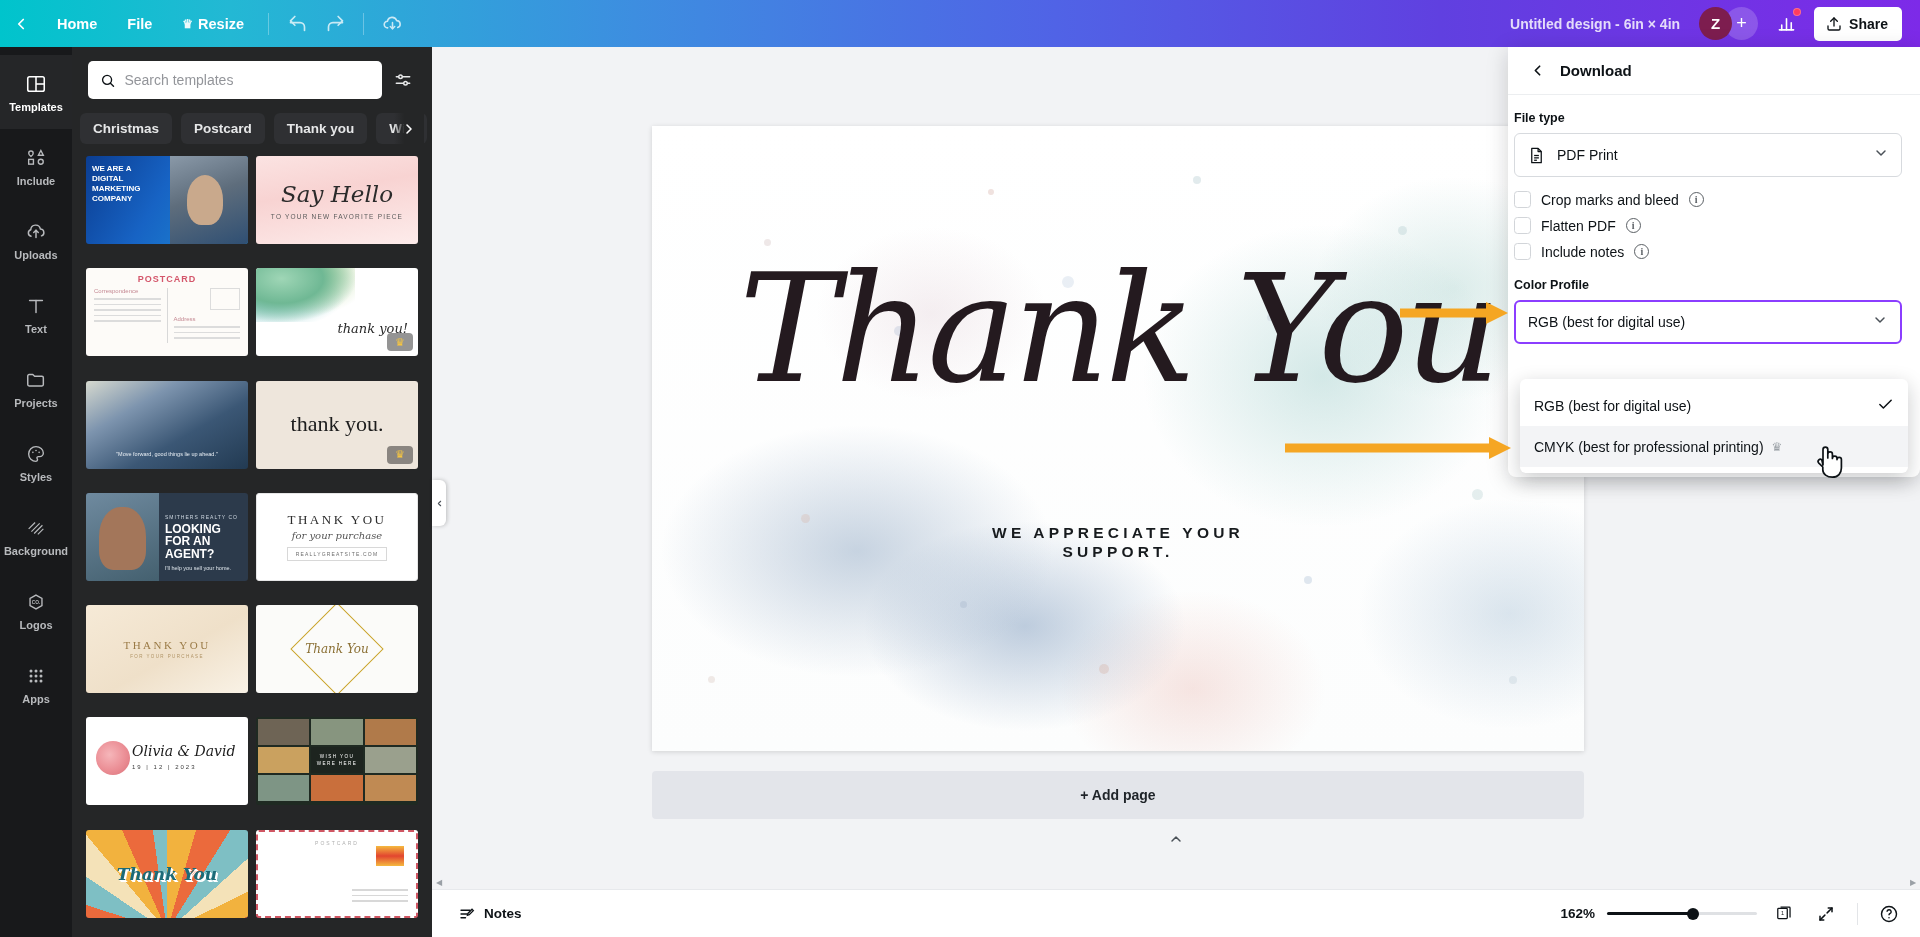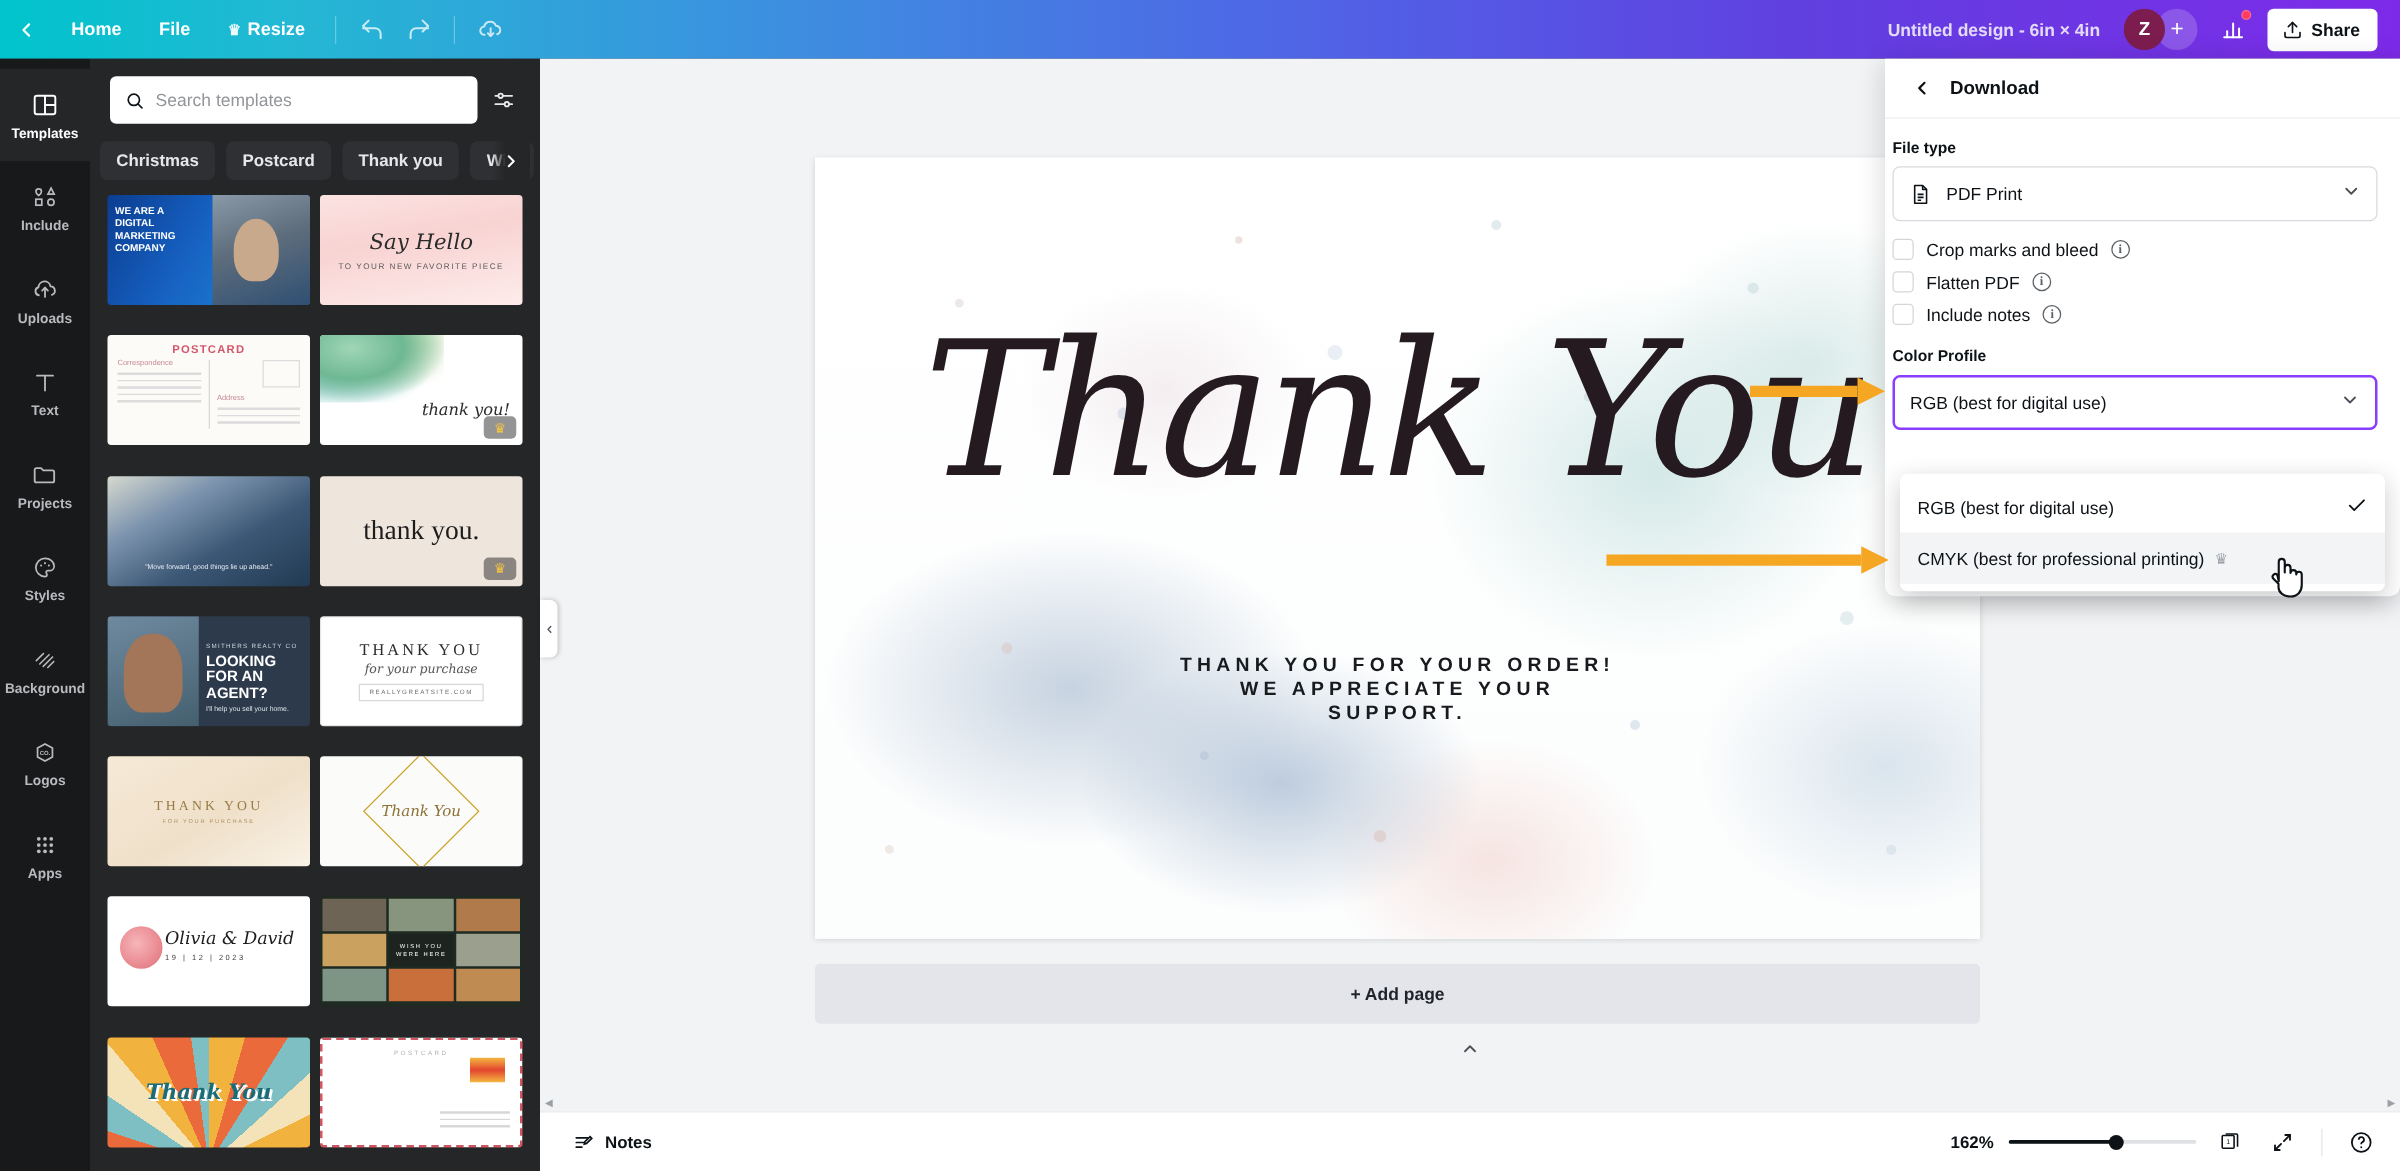--- a/index.html
+++ b/index.html
@@ -521,21 +521,21 @@
       </div>
     </div>
 
     <div class="grid">
 
       <div class="thumb th-marketing">
         <div class="txt">WE ARE A DIGITAL MARKETING COMPANY</div>
         <div class="ph"></div>
       </div>
       <div class="thumb th-sayhello">
-        <div class="script" style="font-size:17px;">Say Hello</div>
+        <div class="script" style="font-size:23px;">Say Hello</div>
         <div class="t-label" style="margin-top:6px;">TO YOUR NEW FAVORITE PIECE</div>
       </div>
 
       <div class="thumb th-postcard">
         <div class="pc-title">POSTCARD</div>
         <div class="pc-body">
           <div style="flex:1;">
             <div style="font-size:6px;color:#c58a94;">Correspondence</div>
             <div class="line"></div>
               <div class="line"></div>
@@ -649,21 +649,20 @@
           <div class="speck" style="left:16%;top:62%;width:9px;height:9px;background:rgba(215,170,150,.26);"></div>
           <div class="speck" style="left:33%;top:76%;width:7px;height:7px;background:rgba(160,175,200,.3);"></div>
           <div class="speck" style="left:48%;top:86%;width:10px;height:10px;background:rgba(210,160,140,.26);"></div>
           <div class="speck" style="left:70%;top:72%;width:8px;height:8px;background:rgba(155,180,205,.3);"></div>
           <div class="speck" style="left:88%;top:58%;width:11px;height:11px;background:rgba(160,195,195,.26);"></div>
           <div class="speck" style="left:6%;top:88%;width:7px;height:7px;background:rgba(200,170,160,.24);"></div>
           <div class="speck" style="left:92%;top:88%;width:8px;height:8px;background:rgba(170,190,205,.25);"></div>
         </div>
         <div class="thankyou-script">Thank You</div>
         <div class="canvas-sub">
-          <div>THANK YOU FOR YOUR ORDER!</div>
           <div>WE APPRECIATE YOUR</div>
           <div>SUPPORT.</div>
         </div>
       </div>
 
       <div class="addpage">+ Add page</div>
 
       <div class="chevron-up">
         <svg width="16" height="16" viewBox="0 0 24 24" fill="none" stroke="#4b5158" stroke-width="2.2" stroke-linecap="round" stroke-linejoin="round">
             <polyline points="6 15 12 9 18 15"></polyline>

